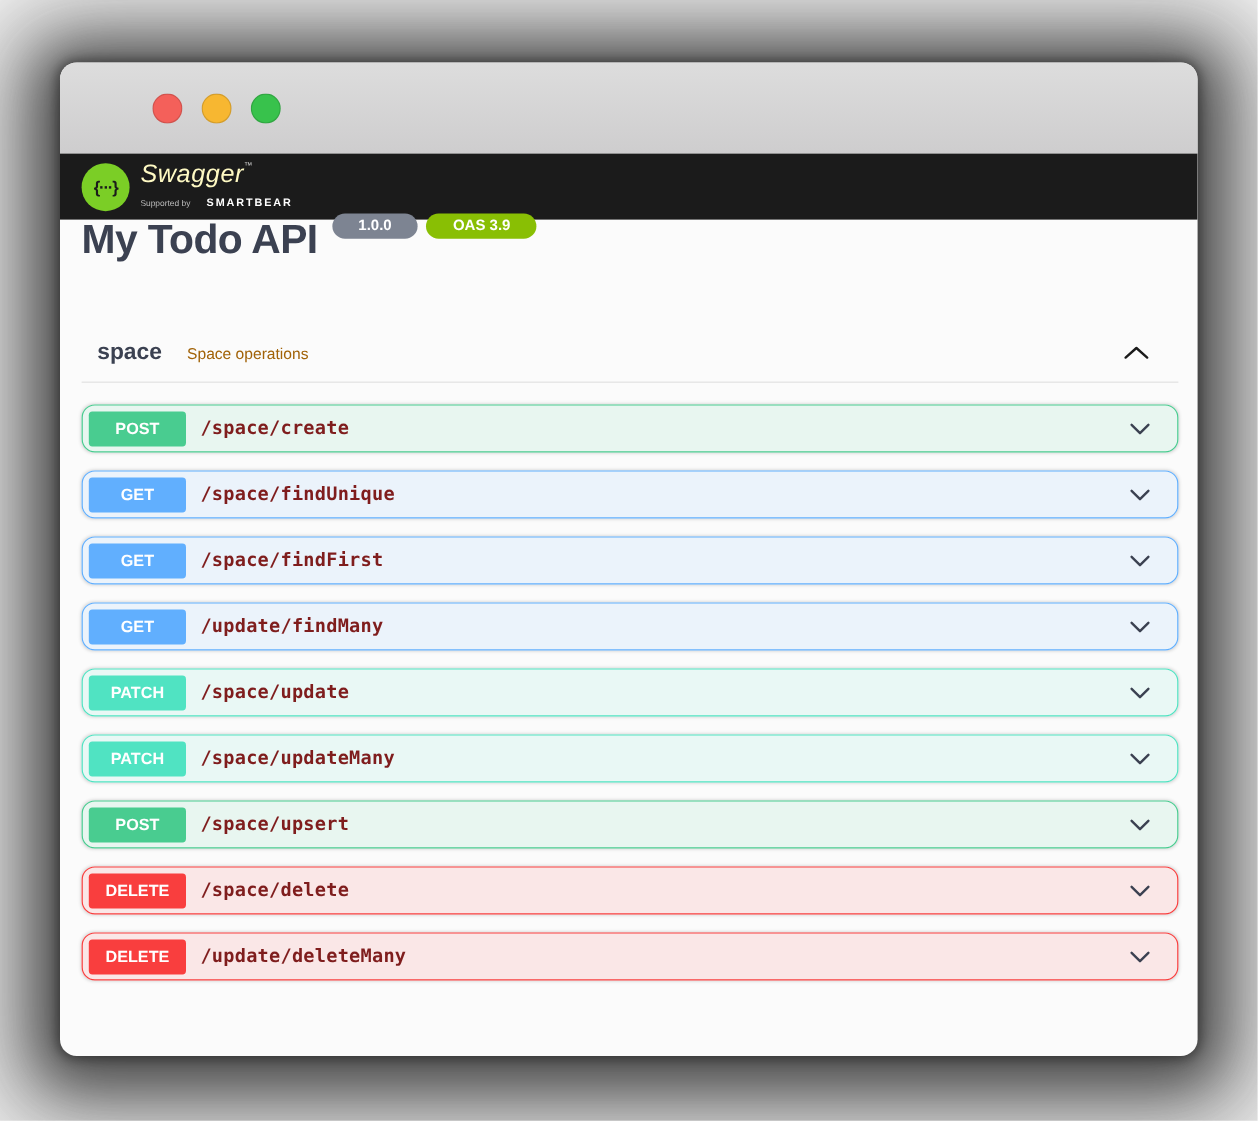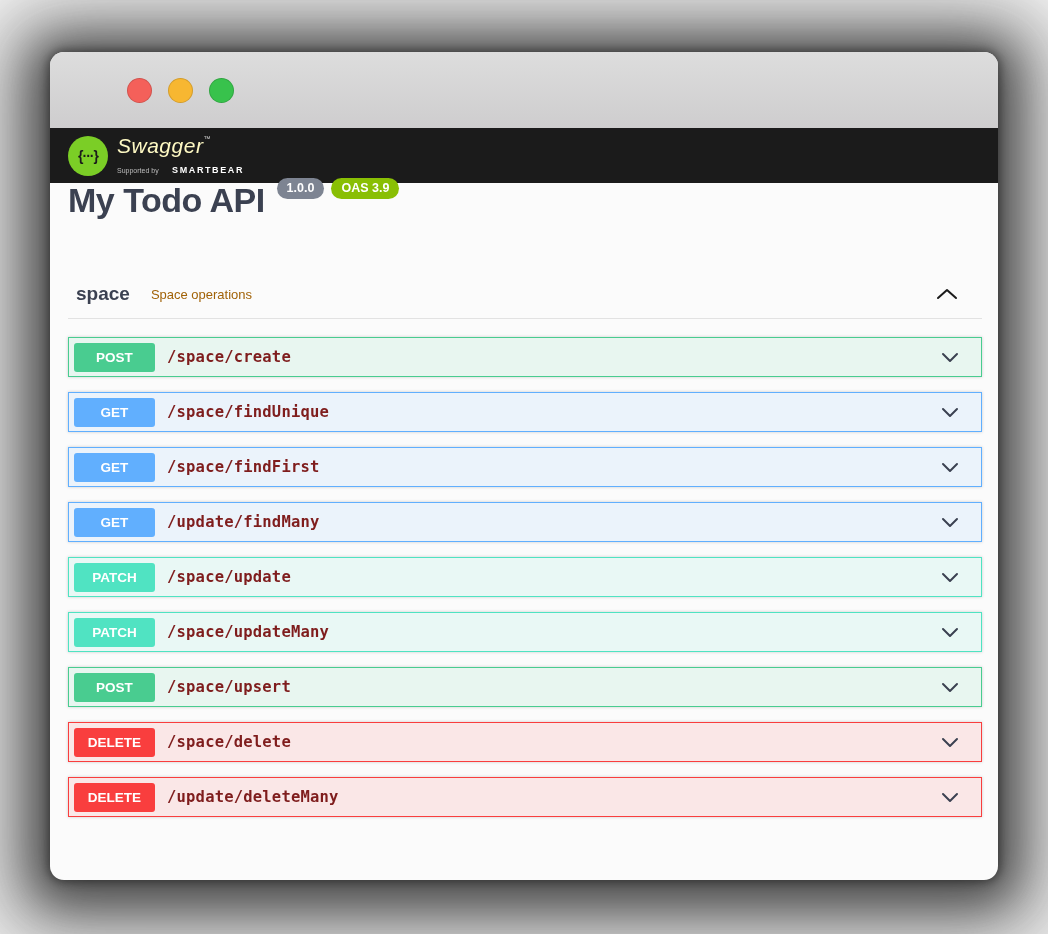--- a/index.html
+++ b/index.html
@@ -66,42 +66,42 @@
   .content { padding: 0 16px 0 18px; }
 
   .api-info { display: flex; align-items: flex-start; }
   .api-title {
     font-size: 34px; font-weight: bold; color: #3b4151;
     line-height: 1; letter-spacing: -.5px;
   }
   .badges { display: flex; gap: 7px; margin-left: 12px; margin-top: -5px; }
   .pill {
     color: #ffffff; font-size: 12.5px; font-weight: bold;
-    padding: 4px 10px; border-radius: 12px; line-height: 1;
+    padding: 4px 22px; border-radius: 12px; line-height: 1;
   }
   .pill.version { background: #7d8492; }
   .pill.oas { background: #89bf04; }
 
   .tag-header {
     margin-top: 66px;
     display: flex; align-items: center;
     padding-bottom: 13px;
     border-bottom: 1px solid #e2e2e2;
     cursor: pointer;
   }
-  .tag-name { font-size: 19px; font-weight: bold; color: #3b4151; margin-left: 8px; }
+  .tag-name { font-size: 19px; font-weight: bold; color: #3b4151; margin-left: 13px; }
   .tag-desc { font-size: 13px; color: #a16207; margin-left: 21px; }
   .tag-chevron { margin-left: auto; margin-right: 22px; display: flex; }
 
   
   .oplist { margin-top: 18px; }
   .opblock {
     height: 40px;
     border: 1px solid;
-    border-radius: 0;
+    border-radius: 11px;
     display: flex; align-items: center;
     padding: 0 10px 0 5px;
     margin-bottom: 15px;
     box-shadow: 0 0 3px rgba(0,0,0,.19);
     cursor: pointer;
   }
   .method-badge {
     min-width: 81px; text-align: center;
     padding: 7px 0; border-radius: 3px;
     color: #ffffff; font-size: 13.5px; font-weight: bold;

